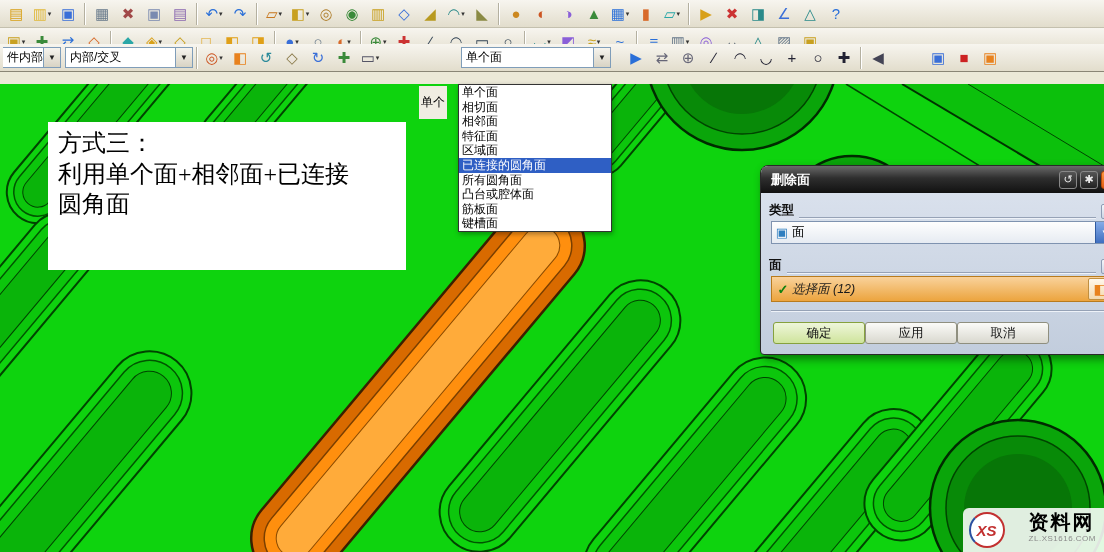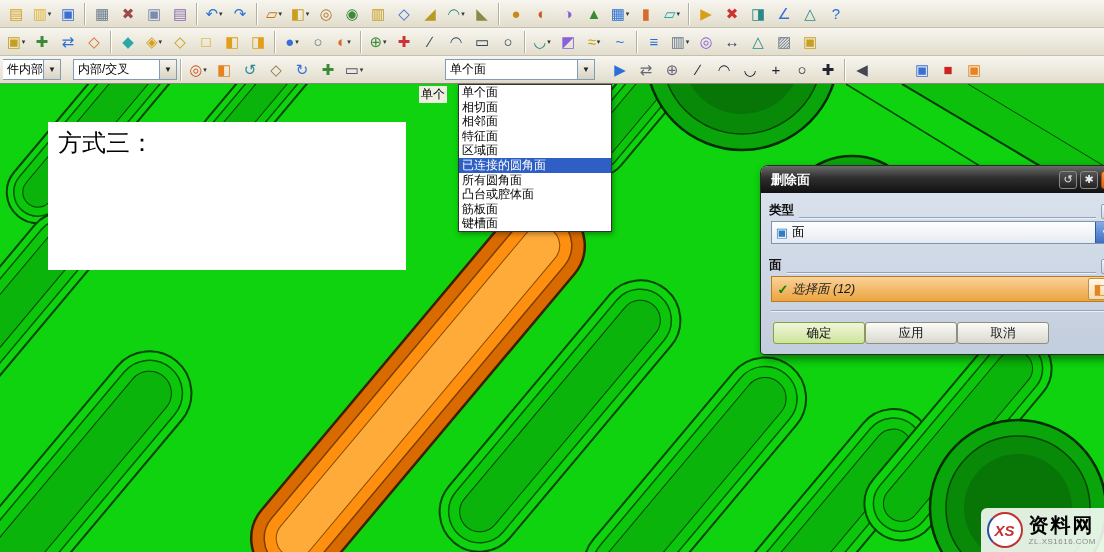--- a/index.html
+++ b/index.html
@@ -6,53 +6,53 @@
   body{margin:0;background:#444}
   #screen{position:relative;width:1104px;height:552px;overflow:hidden;
           font-family:"Liberation Sans",sans-serif;background:#ece9d8}
 
   
   .trow{position:absolute;left:0;width:100%;height:28px;display:flex;align-items:center;
         padding:0 3px;background:linear-gradient(#f7f5ef,#e2ddcc);
         border-bottom:1px solid #c4c0ae;z-index:10}
   #row1{top:0}
   #row2{top:28px}
-  #row3{top:56px;border-bottom:1px solid #8a8676}
+  #row3{top:44px;border-bottom:1px solid #8a8676}
   .ibar{display:flex;align-items:center;height:100%}
   .ticon{flex:0 0 auto;width:26px;height:24px;display:inline-flex;align-items:center;
          justify-content:center;border:1px solid transparent;border-radius:2px}
   .ticon .g{font-size:15px;line-height:1}
   .ticon .caret{font-size:7px;color:#333;margin-left:1px}
   .sep{flex:0 0 auto;width:2px;height:22px;margin:0 3px;
        border-left:1px solid #b4b0a0;border-right:1px solid #fff}
   .gapper{flex:0 0 auto;height:1px}
   .combo{flex:0 0 auto;display:flex;align-items:stretch;height:21px;background:#fff;
          border:1px solid #7f9db9}
   .combo-txt{flex:1;display:flex;align-items:center;padding:0 4px;font-size:12px;
              white-space:nowrap;overflow:hidden;color:#000}
   .combo-arrow{width:17px;display:flex;align-items:center;justify-content:center;
                font-size:8px;color:#222;background:linear-gradient(#f6f4ee,#d8d3c4);
                border-left:1px solid #7f9db9}
   .c1{width:58px;border-left:none}
-  .c2{width:104px;margin-left:12px}
+  .c2{width:128px;margin-left:4px}
   .c3{width:150px;margin-left:78px}
   #row3 .ibar.right{margin-left:12px}
 
   
   .viewport{position:absolute;top:84px;left:0;width:1104px;height:468px;background:#0ed30e;z-index:1}
   .viewport svg{display:block}
 
   
   .note{position:absolute;left:48px;top:122px;width:358px;height:148px;background:#ffffff;
         padding:6px 10px;font-family:"Liberation Serif",serif;font-size:24px;line-height:1.28;
         color:#000;z-index:5}
 
   
   .overflow-label{position:absolute;left:419px;top:86px;font-size:12px;color:#000;
-                  background:#f0ede2;padding:0 2px;z-index:19}
+                  background:#f0ede2;padding:8px 2px;z-index:19}
   .dropdown{position:absolute;left:458px;top:84px;width:154px;background:#fff;
             border:1px solid #333;z-index:20;list-style:none;
             box-shadow:1px 2px 5px rgba(0,0,0,.35)}
   .dd-item{font-size:12px;line-height:14.6px;height:14.6px;padding:0 3px;
            white-space:nowrap;color:#000;overflow:hidden}
   .dd-item.sel{background:#2f5fc4;color:#fff}
 
   
   .dialog{position:absolute;left:760px;top:165px;width:366px;z-index:30;
           border-radius:8px 8px 4px 4px;border:1px solid #2a2a2a;
@@ -89,22 +89,22 @@
   .sel-btn{width:24px;height:22px;display:inline-flex;align-items:center;justify-content:center;
            font-size:14px;color:#e8821e;background:linear-gradient(#fff8ec,#f3d9ae);
            border:1px solid #c08f40;border-radius:2px}
   .dlg-hr{height:2px;margin:8px 2px;border-top:1px solid #96a2b6;border-bottom:1px solid #eef2f8}
   .dlg-buttons{display:flex;justify-content:flex-start;padding:2px 4px}
   .dbtn{width:92px;height:22px;font-size:12.5px;font-family:inherit;color:#111;
         background:linear-gradient(#fbfbf8,#d9d8cf);border:1px solid #8f8f7f;border-radius:3px}
   .dbtn.ok{background:linear-gradient(#eef6da,#cfe49c);border-color:#86a13e}
 
   
-  .watermark{position:absolute;right:0;bottom:0;z-index:40;display:flex;align-items:center;
-             gap:6px;padding:4px 8px 4px 6px;background:rgba(255,255,255,.88);
+  .watermark{position:absolute;right:0;bottom:0;z-index:40;display:flex;align-items:flex-start;
+             gap:24px;padding:4px 8px 4px 6px;background:rgba(255,255,255,.88);
              border-radius:6px 0 0 0}
   .wm-logo{width:36px;height:36px;border-radius:50%;border:2px solid #c23030;
            border-left-color:#2a4fa0;display:flex;align-items:center;justify-content:center;
            font-style:italic;font-weight:bold;font-size:15px;color:#c23030;background:#fff}
   .wm-col{display:flex;flex-direction:column;align-items:flex-start}
   .wm-brand{font-size:20px;font-weight:bold;color:#000000;letter-spacing:2px;line-height:1}
   .wm-domain{font-size:8px;color:#8a8a8a;letter-spacing:.5px;margin-top:2px}
 </style>
 </head>
 <body>
@@ -568,20 +568,22 @@
       <li class="dd-item">区域面</li>
       <li class="dd-item sel">已连接的圆角面</li>
       <li class="dd-item">所有圆角面</li>
       <li class="dd-item">凸台或腔体面</li>
       <li class="dd-item">筋板面</li>
       <li class="dd-item">键槽面</li>
     </ul>
 
   <div class="note">
     <div>方式三：</div>
+    <div>利用单个面+相邻面+已连接</div>
+    <div>圆角面</div>
   </div>
 
   <div class="dialog">
     <div class="dlg-title">
       <span class="dlg-title-text">删除面</span>
       <span class="dlg-tbtn">↺</span>
       <span class="dlg-tbtn">✱</span>
       <span class="dlg-tbtn close">✖</span>
     </div>
     <div class="dlg-body">

